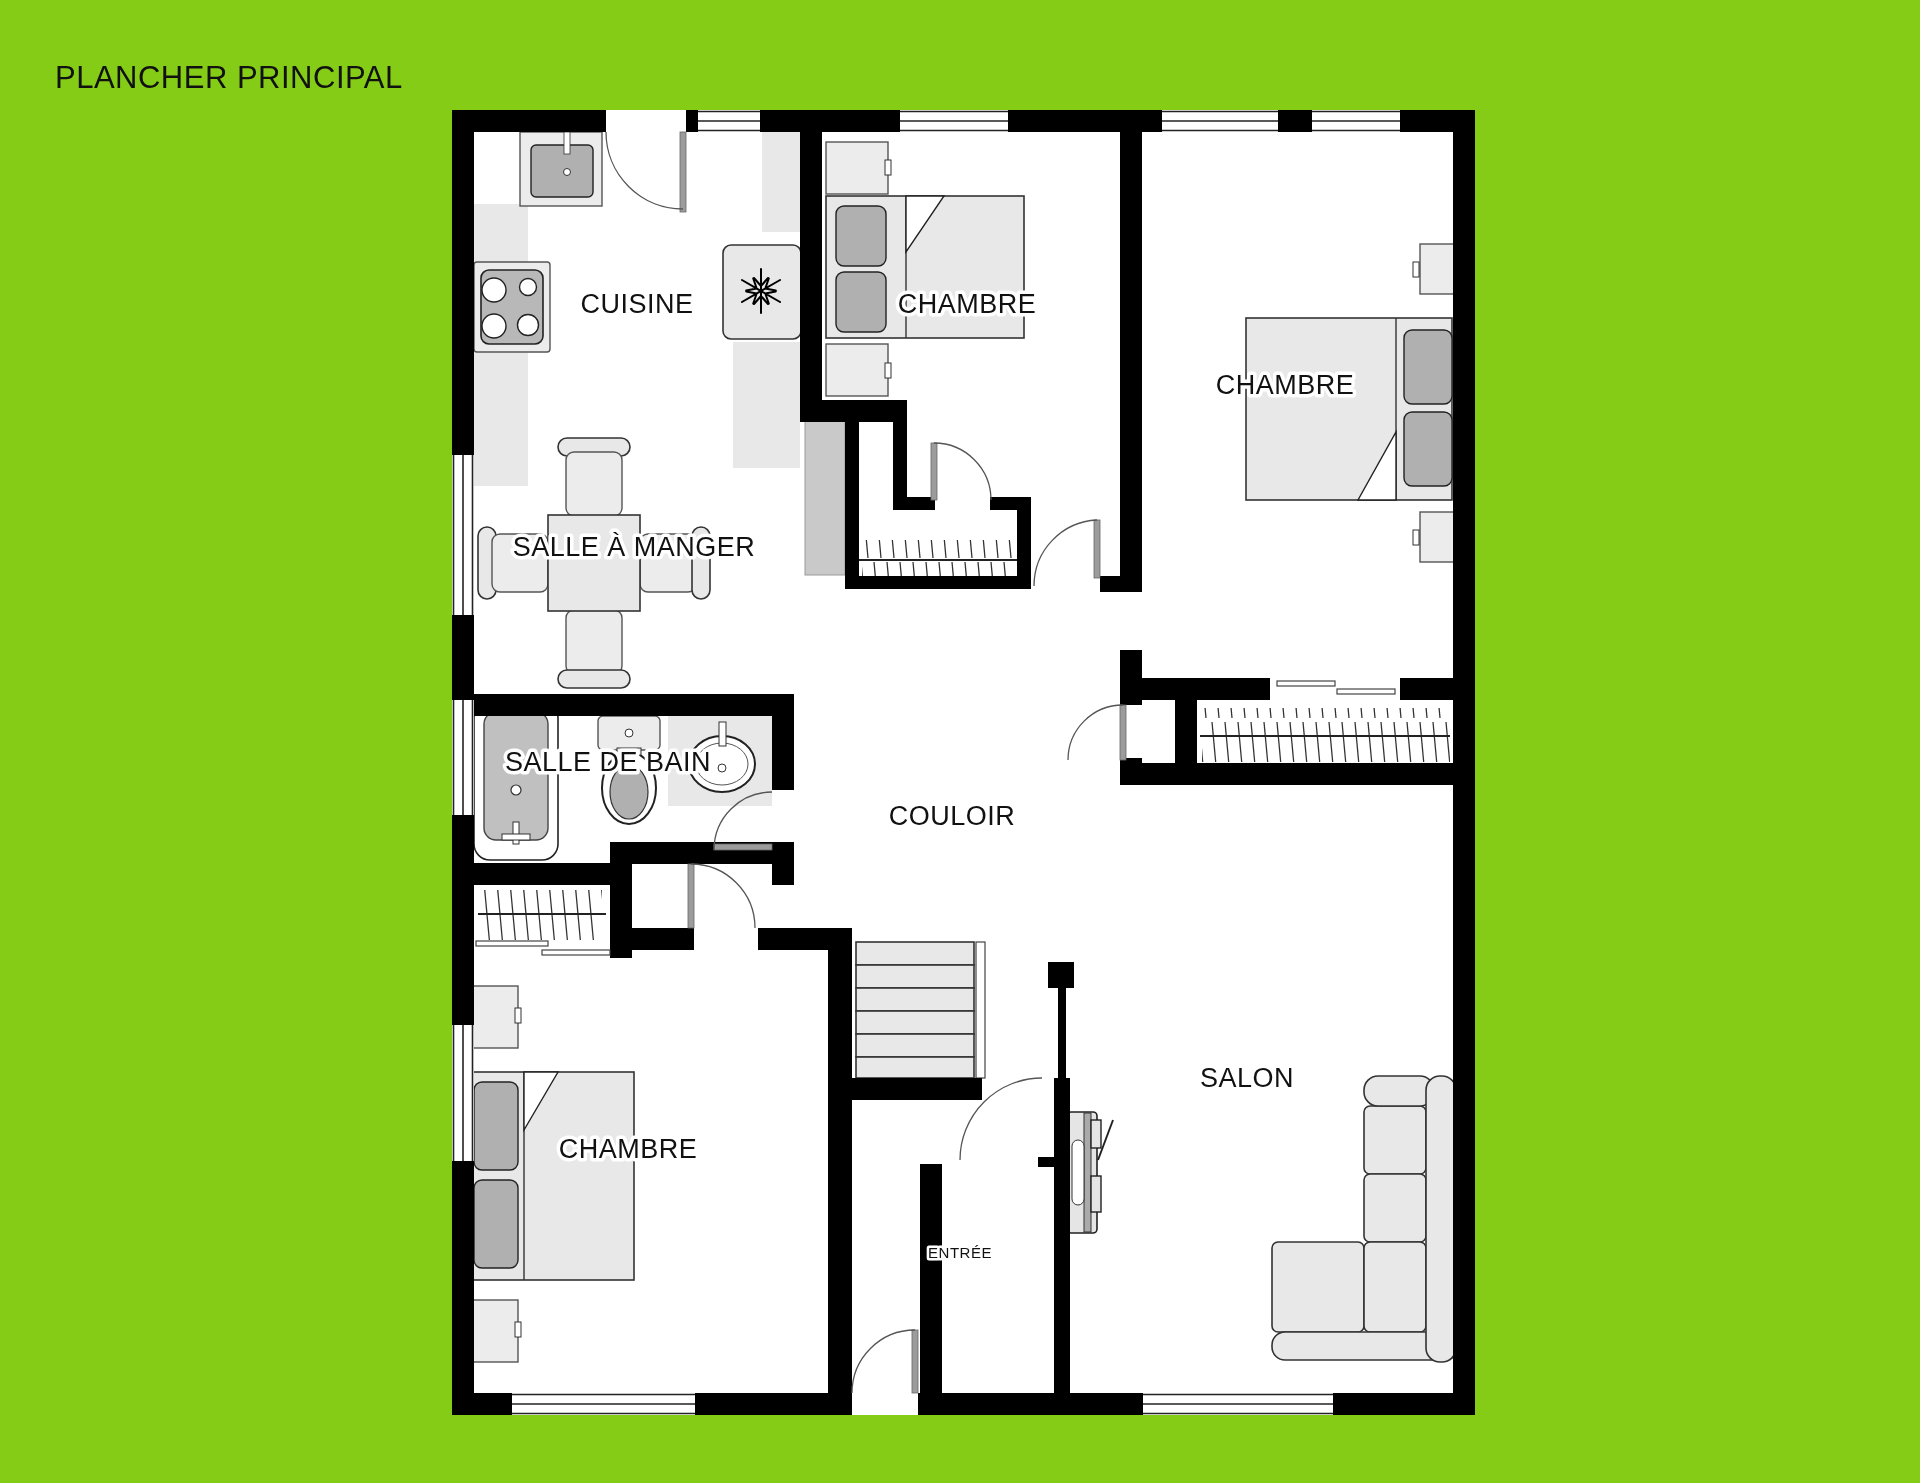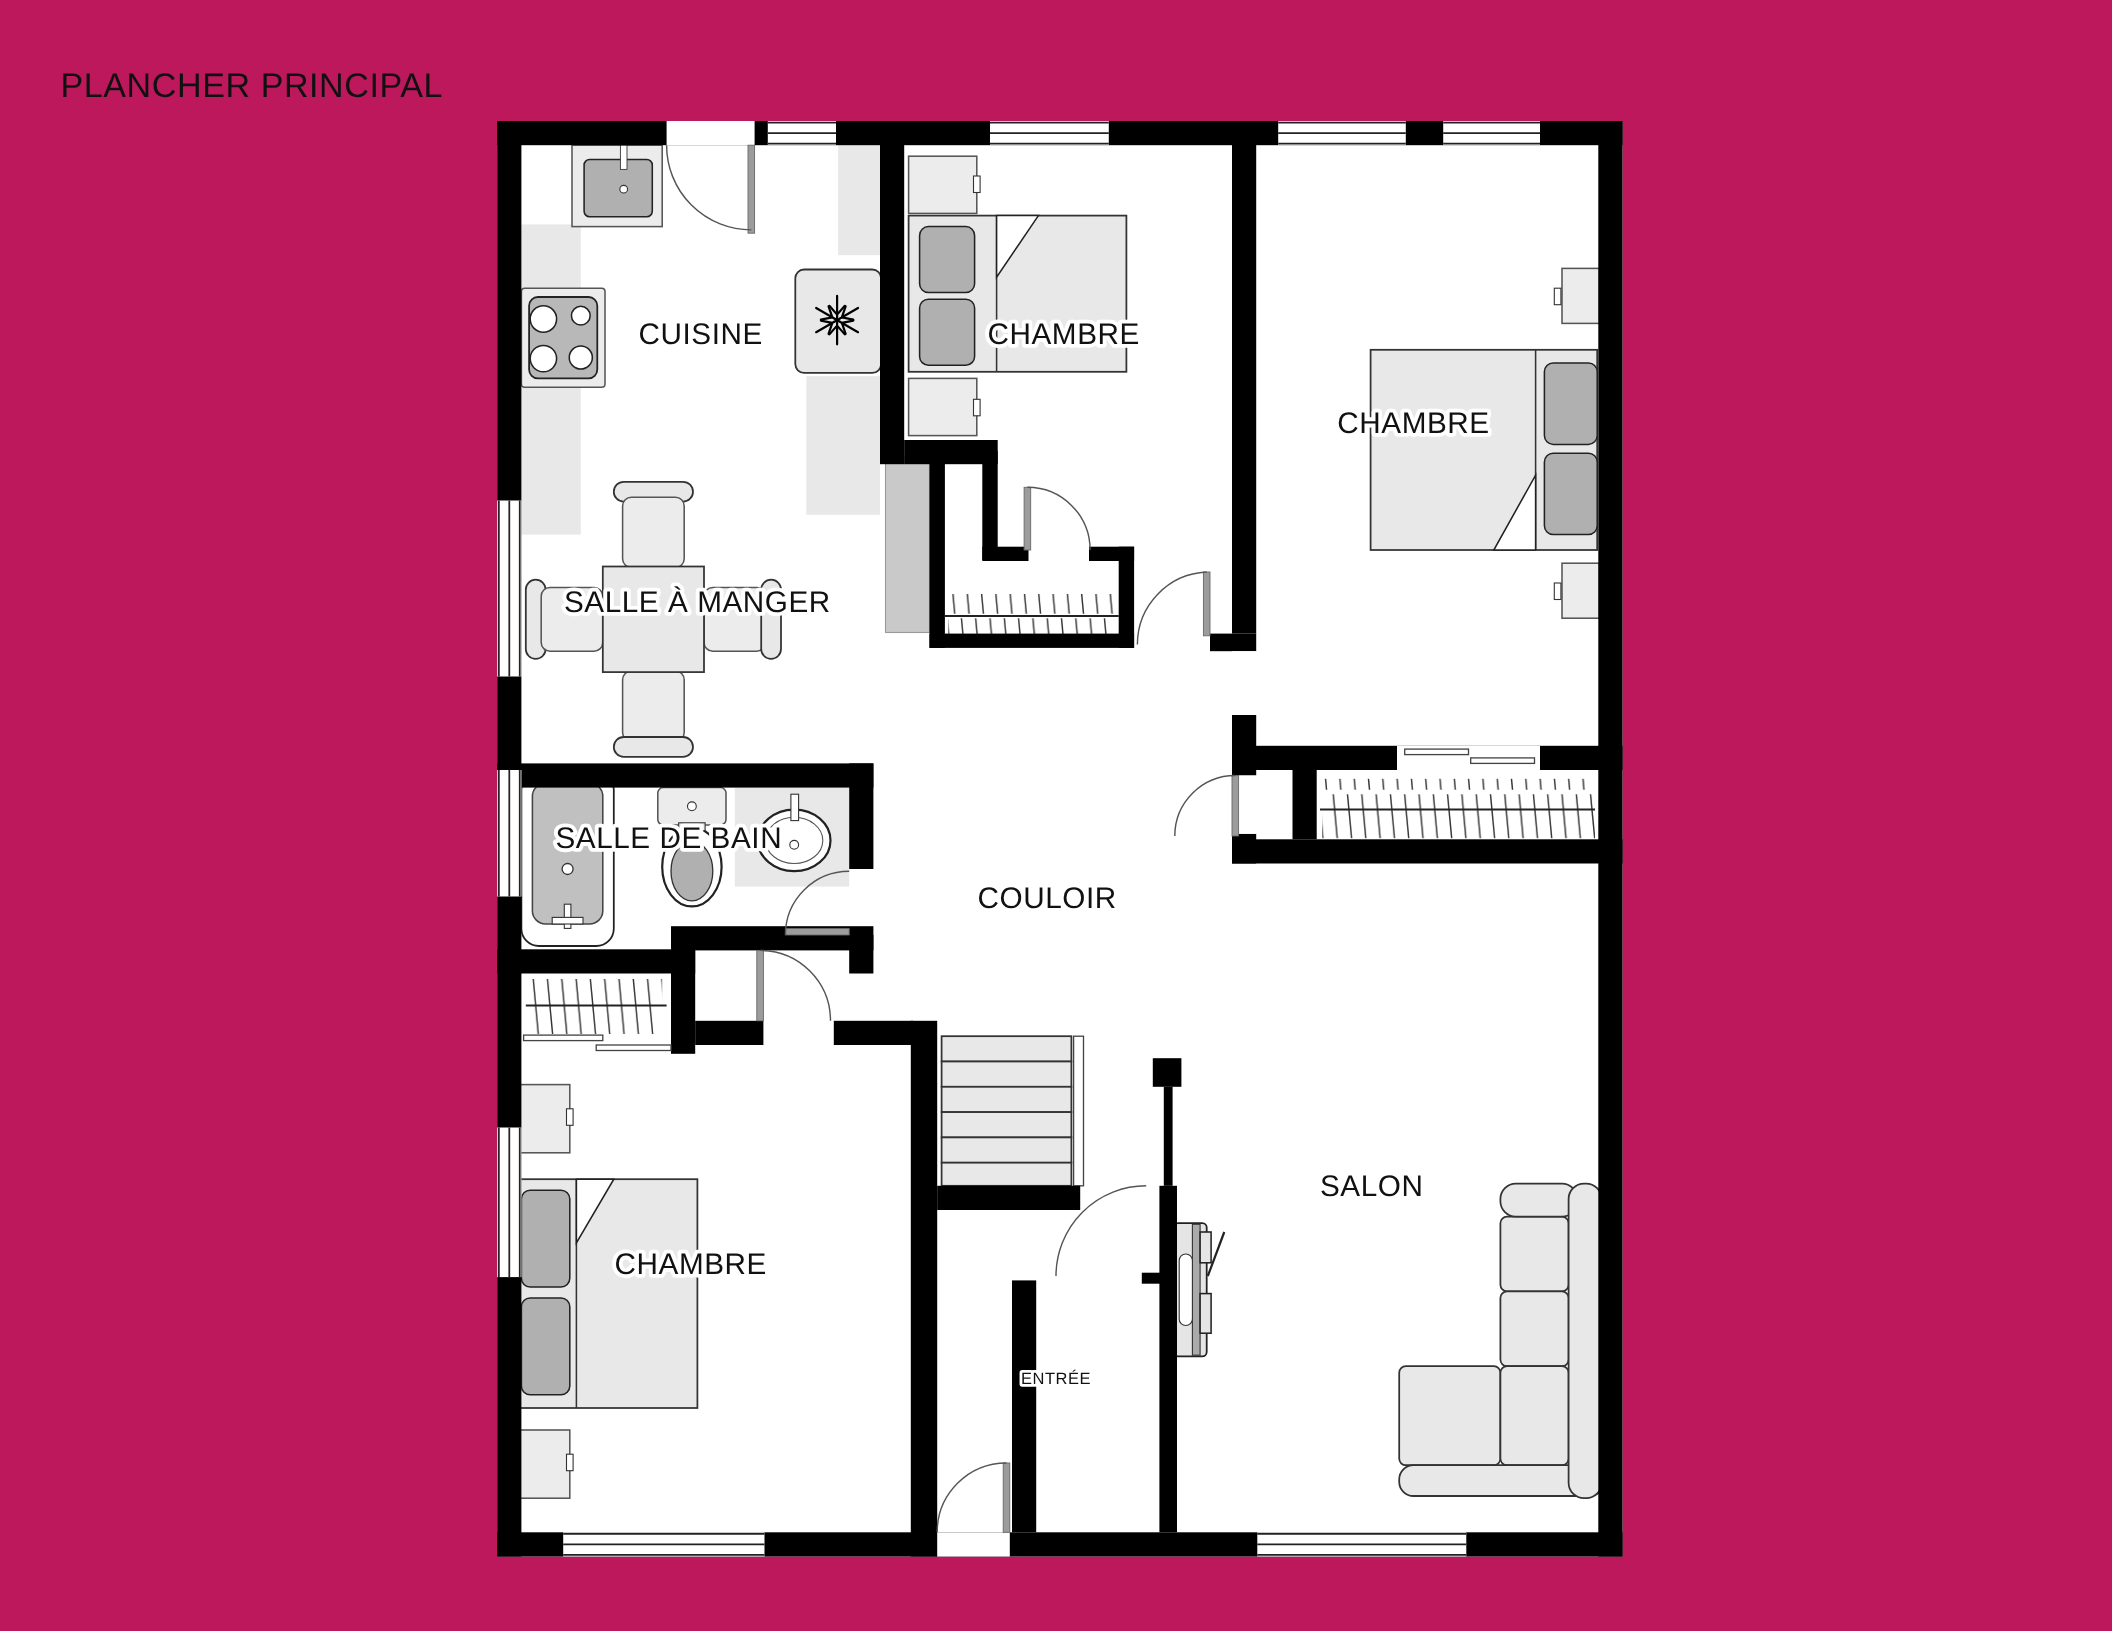--- a/index.html
+++ b/index.html
@@ -1,16 +1,16 @@
 <!DOCTYPE html>
 <html><head>
 <meta charset="utf-8">
 <style>
   html,body{margin:0;padding:0;background:#fff;}
-  .page{position:relative;width:1920px;height:1483px;background:#be185d;overflow:hidden;}
+  .page{position:relative;width:1920px;height:1483px;background:#84cc16;overflow:hidden;}
   svg{display:block;}
   .walls rect{fill:#000;}
   .title-text{font-family:"Liberation Sans",sans-serif;font-size:31px;fill:#111;letter-spacing:.5px;}
   .room-label{font-family:"Liberation Sans",sans-serif;font-size:27px;fill:#111;text-anchor:middle;
               paint-order:stroke;stroke:#fff;stroke-width:7px;stroke-linejoin:round;letter-spacing:.5px;}
   .room-label.small{font-size:15px;stroke-width:5px;}
   .win line{stroke:#222;stroke-width:1.6px;}
   .arc{fill:none;stroke:#555;stroke-width:1.3px;}
   .leaf{fill:#9c9c9c;stroke:#666;stroke-width:.8px;}
   .f-light{fill:#e8e8e8;stroke:#333;stroke-width:1.6px;}

